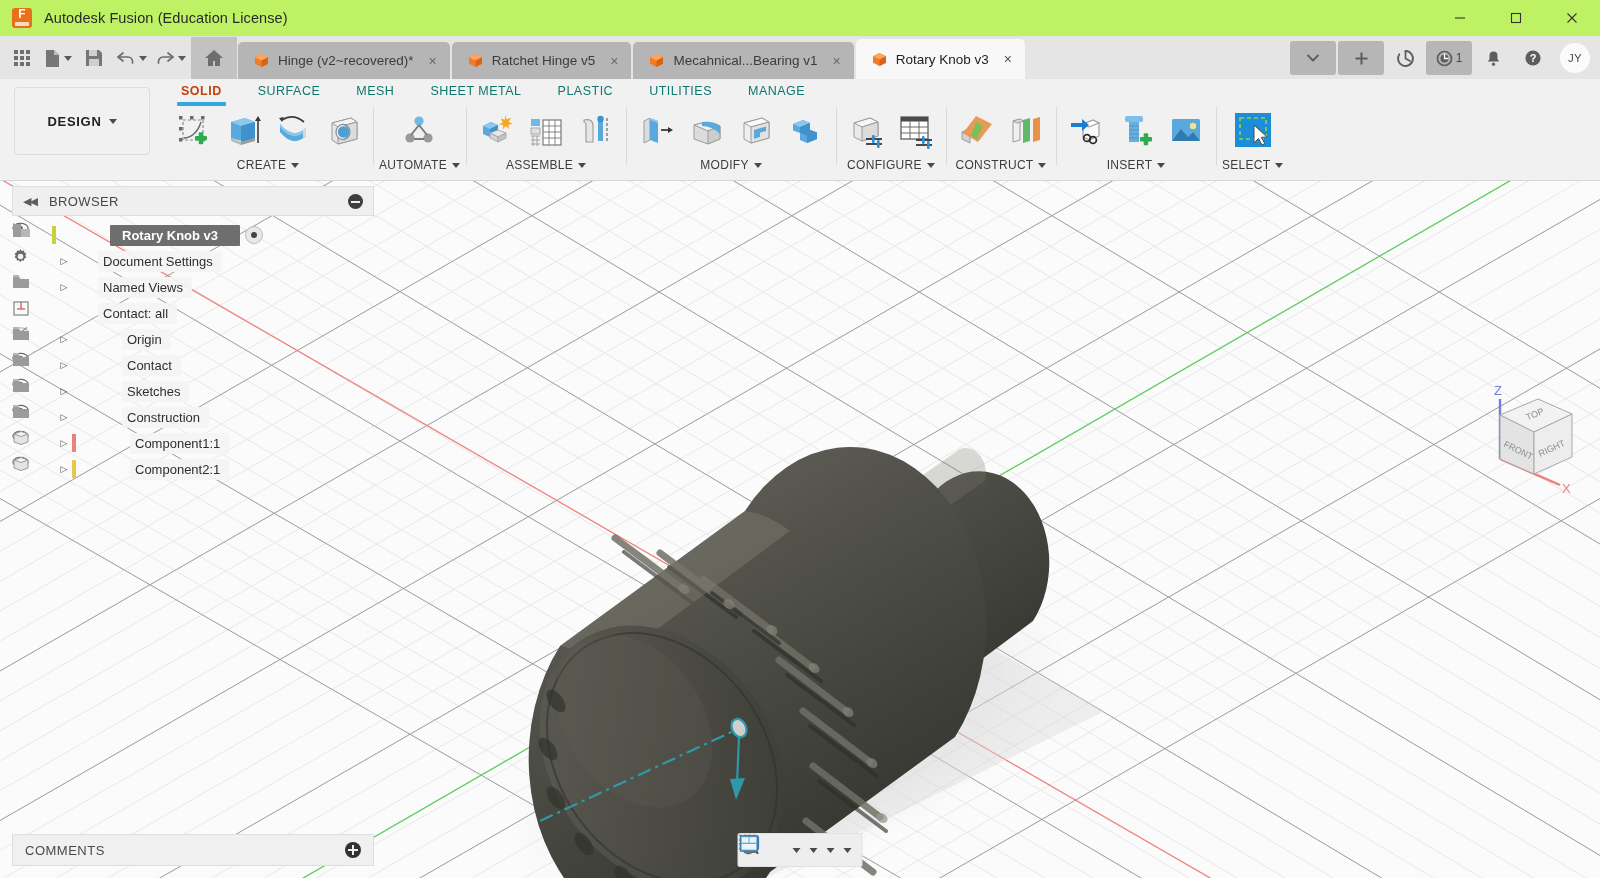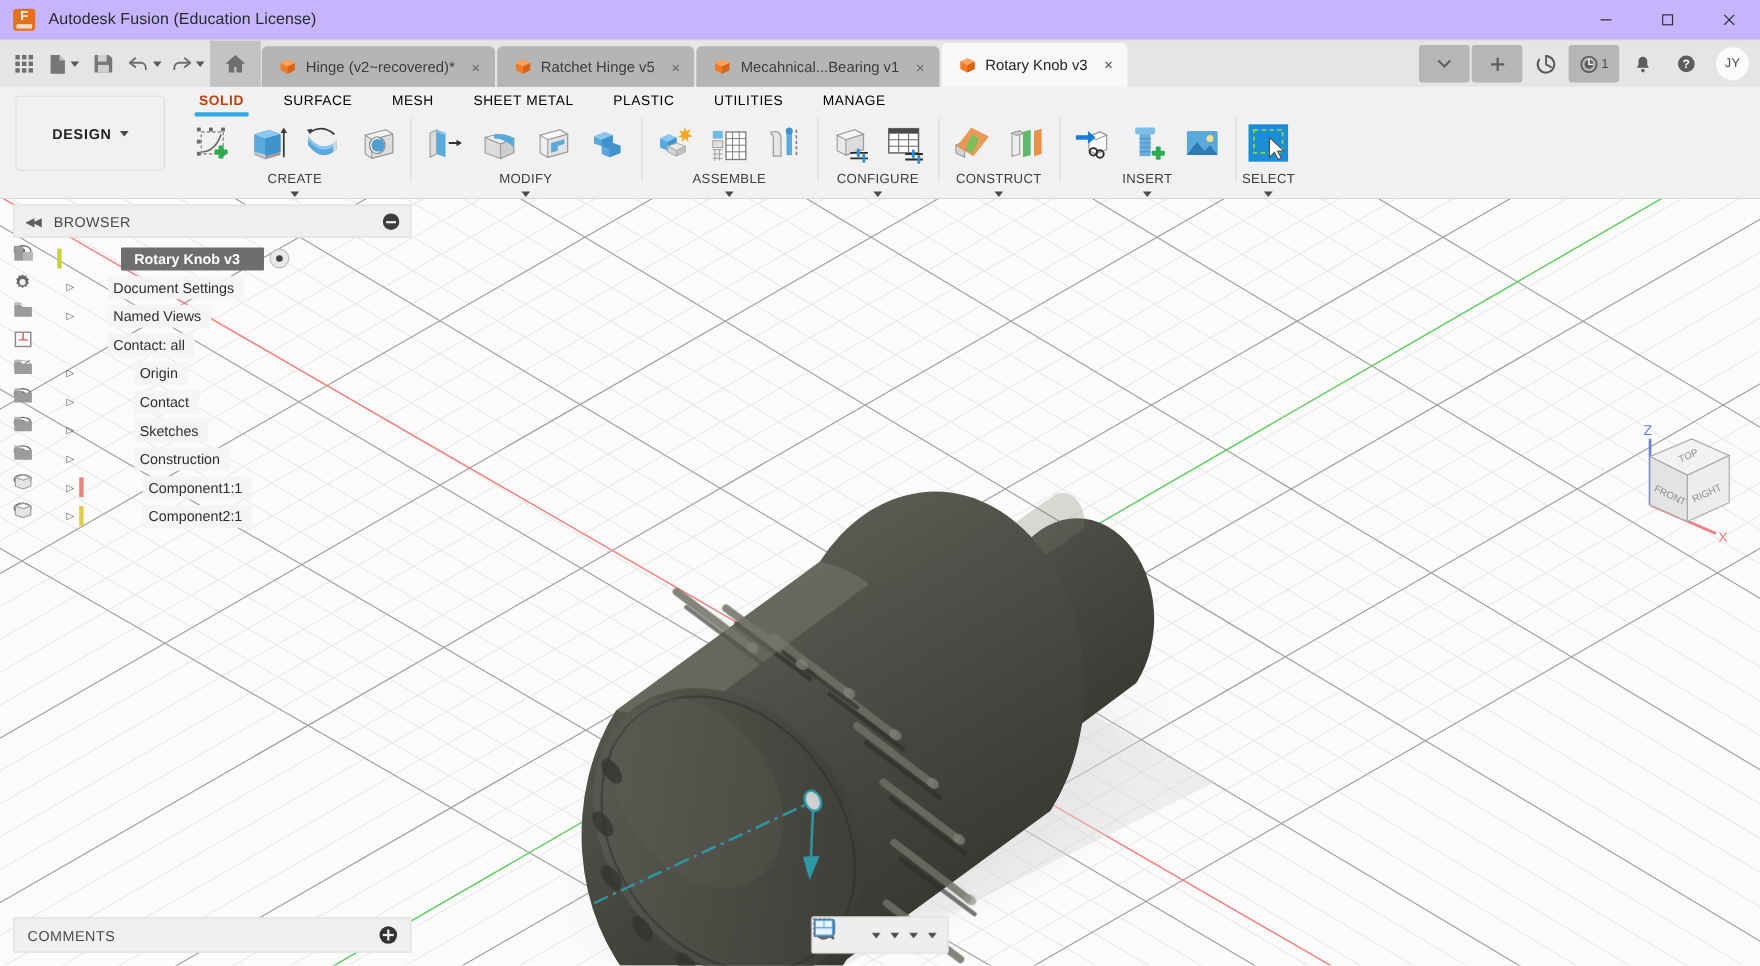--- a/index.html
+++ b/index.html
@@ -6,21 +6,21 @@
   html, body {
     width: 1600px; height: 878px;
     font-family: "Liberation Sans", sans-serif;
     overflow: hidden; background: #fff;
   }
   #app { position: relative; width: 1600px; height: 878px; }
 
   
   .titlebar {
     position: absolute; top: 0; left: 0; width: 1600px; height: 37px;
-    background: #c4b5fd; display: flex; align-items: center;
+    background: #bef264; display: flex; align-items: center;
     border-bottom: 1px solid #e2e2e2;
   }
   .title-logo {
     width: 20px; height: 20px; margin-left: 12px; border-radius: 3px;
     background: #e8701a; position: relative; flex: none;
   }
   .title-logo::before {
     content: "F"; position: absolute; left: 0; right: 0; top: -1px;
     text-align: center; color: #fff; font-size: 12px; font-weight: bold;
     font-family: "Liberation Sans", sans-serif;
@@ -93,21 +93,21 @@
   .design-box {
     position: absolute; left: 14px; top: 8px; width: 136px; height: 68px;
     border: 1px solid #dcdcdc; border-radius: 4px; background: #f1f1f1;
     display: flex; align-items: center; justify-content: center; gap: 7px;
   }
   .design-label { font-size: 13px; font-weight: bold; color: #222; letter-spacing: .7px; }
   .rb-tabs {
     position: absolute; left: 163px; top: 0; display: flex; align-items: center; height: 23px;
   }
   .rb-tab {
-    font-size: 12.5px; color: #000000; letter-spacing: .5px;
+    font-size: 12.5px; color: #0f766e; letter-spacing: .5px;
     padding: 0 18px; height: 23px; display: flex; align-items: center; position: relative;
   }
   .rb-tab.active { color: #c2410c; font-weight: bold; }
   .rb-tab.active::after {
     content: ""; position: absolute; left: 14px; right: 14px; bottom: -4px;
     height: 4px; background: #33a8e0; border-radius: 1px;
   }
   .rb-body {
     position: absolute; left: 163px; top: 24px; right: 0; height: 78px; display: flex;
   }
@@ -119,21 +119,21 @@
     content: ""; position: absolute; left: 0; top: 4px; bottom: 16px; width: 1px; background: #dadada;
   }
   .rb-icons { display: flex; align-items: flex-start; gap: 2px; height: 52px; padding-top: 3px; }
   .rb-icon {
     width: 48px; height: 48px; display: flex; align-items: center;
     justify-content: center; border-radius: 3px;
   }
   .rb-icon.sel-active { }
   .rb-grouplabel {
     font-size: 12px; color: #3c3c3c; letter-spacing: .3px;
-    display: flex; align-items: center; gap: 5px; height: 20px; flex-direction: column;
+    display: flex; align-items: center; gap: 5px; height: 20px;
   }
   .lbl-caret {
     width: 0; height: 0; border-left: 4px solid transparent;
     border-right: 4px solid transparent; border-top: 5px solid #4a4a4a;
   }
 
   
   .canvas {
     position: absolute; top: 181px; left: 0; width: 1600px; height: 697px;
     overflow: hidden; background: #fbfbfb;
@@ -456,59 +456,35 @@
               <path d="M15 19 a5.2 5.7 0 0 1 10 0 a5.2 5.7 0 0 0 -10 0 z" fill="#8cc8ee"></path>
             </svg>
           </div>
         </div>
         <div class="rb-grouplabel">
           <span>CREATE</span>
           <span class="lbl-caret"></span>
         </div>
       </div>
 
-
       <div class="rb-group">
         <div class="rb-icons">
           <div class="rb-icon">
             <svg width="40" height="40" viewBox="0 0 40 40">
-              <path d="M8 11 L14 8 L14 30 L8 33 Z" fill="#dcdcdc" stroke="#9b9b9b" stroke-width="1"></path>
-              <path d="M14 8 L22 11 L22 33 L14 30 Z" fill="#5aa9dd"></path>
-              <path d="M14 8 L22 11 L22 13 L14 10 Z" fill="#8cc8ee"></path>
-              <line x1="25" y1="20" x2="34" y2="20" stroke="#333" stroke-width="1.7"></line>
-              <path d="M37 20 l-5 -3 v6 z" fill="#333"></path>
-            </svg>
-          </div>
-          <div class="rb-icon">
-            <svg width="40" height="40" viewBox="0 0 40 40">
-              <path d="M8 15 L8 29 L22 34 L34 29 L34 16 Q22 10 8 15 Z" fill="#dcdcdc" stroke="#9b9b9b" stroke-width="1"></path>
-              <path d="M8 15 Q22 10 34 16 L22 21 Z" fill="#efefef" stroke="#9b9b9b" stroke-width="1"></path>
-              <path d="M22 21 L34 16 L34 29 L22 34 Z" fill="#cdcdcd" stroke="#9b9b9b" stroke-width="1"></path>
-              <path d="M16 12 Q28 11 34 16 L34 24 Q26 16 16 16 Z" fill="#5aa9dd"></path>
-            </svg>
-          </div>
-          <div class="rb-icon">
-            <svg width="40" height="40" viewBox="0 0 40 40">
-              <path d="M8 13 L26 8 L33 12 L33 28 L15 33 L8 29 Z" fill="#f0f0f0" stroke="#9b9b9b" stroke-width="1"></path>
-              <path d="M8 13 L26 8 L33 12 L15 17 Z" fill="#fafafa" stroke="#9b9b9b" stroke-width="1"></path>
-              <path d="M15 17 L33 12 L33 28 L15 33 Z" fill="#e2e2e2" stroke="#9b9b9b" stroke-width="1"></path>
-              <path d="M18 20 L30 16.5 L30 21 L24 22.8 L24 27 L18 28.8 Z" fill="#5aa9dd"></path>
-            </svg>
-          </div>
-          <div class="rb-icon">
-            <svg width="40" height="40" viewBox="0 0 40 40">
-              <path d="M7 14 L17 10 L24 13 L24 20 L31 22.5 L31 29 L21 33 L14 30 L14 23 L7 20.5 Z" fill="#5aa9dd"></path>
-              <path d="M7 14 L17 10 L24 13 L14 17 Z" fill="#8cc8ee"></path>
-              <path d="M14 23 L24 19.5 L31 22.5 L21 26 Z" fill="#8cc8ee"></path>
-              <path d="M14 17 L24 13 L24 20 L31 22.5 L31 29 L21 33 L21 26 L14 23 Z" fill="#3f92cb"></path>
+              <circle cx="20" cy="11" r="4.6" fill="#6fb9e2"></circle>
+              <circle cx="11" cy="28" r="4.6" fill="#9a9a9a"></circle>
+              <circle cx="29" cy="28" r="4.6" fill="#9a9a9a"></circle>
+              <line x1="20" y1="15" x2="12" y2="25" stroke="#7b7b7b" stroke-width="2"></line>
+              <line x1="20" y1="15" x2="28" y2="25" stroke="#7b7b7b" stroke-width="2"></line>
+              <line x1="15" y1="29" x2="25" y2="29" stroke="#7b7b7b" stroke-width="2"></line>
             </svg>
           </div>
         </div>
         <div class="rb-grouplabel">
-          <span>MODIFY</span>
+          <span>AUTOMATE</span>
           <span class="lbl-caret"></span>
         </div>
       </div>
 
       <div class="rb-group">
         <div class="rb-icons">
           <div class="rb-icon">
             <svg width="40" height="40" viewBox="0 0 40 40">
               <path d="M7 16 L15 12 L22 15 L22 23 L14 27 L7 24 Z" fill="#5aa9dd"></path>
               <path d="M7 16 L15 12 L22 15 L14 19 Z" fill="#8cc8ee"></path>
@@ -533,20 +509,62 @@
             <svg width="40" height="40" viewBox="0 0 40 40">
               <path d="M8 10 Q17 8 17 16 L17 32 L10 32 L10 16 Q10 12 8 12 Z" fill="#e6e6e6" stroke="#9b9b9b" stroke-width="1.1"></path>
               <rect x="22" y="9" width="5" height="22" fill="#5aa9dd"></rect>
               <circle cx="24.5" cy="9" r="3.2" fill="#3f92cb"></circle>
               <line x1="31" y1="8" x2="31" y2="33" stroke="#7b7b7b" stroke-width="1.4" stroke-dasharray="3 2"></line>
             </svg>
           </div>
         </div>
         <div class="rb-grouplabel">
           <span>ASSEMBLE</span>
+          <span class="lbl-caret"></span>
+        </div>
+      </div>
+
+      <div class="rb-group">
+        <div class="rb-icons">
+          <div class="rb-icon">
+            <svg width="40" height="40" viewBox="0 0 40 40">
+              <path d="M8 11 L14 8 L14 30 L8 33 Z" fill="#dcdcdc" stroke="#9b9b9b" stroke-width="1"></path>
+              <path d="M14 8 L22 11 L22 33 L14 30 Z" fill="#5aa9dd"></path>
+              <path d="M14 8 L22 11 L22 13 L14 10 Z" fill="#8cc8ee"></path>
+              <line x1="25" y1="20" x2="34" y2="20" stroke="#333" stroke-width="1.7"></line>
+              <path d="M37 20 l-5 -3 v6 z" fill="#333"></path>
+            </svg>
+          </div>
+          <div class="rb-icon">
+            <svg width="40" height="40" viewBox="0 0 40 40">
+              <path d="M8 15 L8 29 L22 34 L34 29 L34 16 Q22 10 8 15 Z" fill="#dcdcdc" stroke="#9b9b9b" stroke-width="1"></path>
+              <path d="M8 15 Q22 10 34 16 L22 21 Z" fill="#efefef" stroke="#9b9b9b" stroke-width="1"></path>
+              <path d="M22 21 L34 16 L34 29 L22 34 Z" fill="#cdcdcd" stroke="#9b9b9b" stroke-width="1"></path>
+              <path d="M16 12 Q28 11 34 16 L34 24 Q26 16 16 16 Z" fill="#5aa9dd"></path>
+            </svg>
+          </div>
+          <div class="rb-icon">
+            <svg width="40" height="40" viewBox="0 0 40 40">
+              <path d="M8 13 L26 8 L33 12 L33 28 L15 33 L8 29 Z" fill="#f0f0f0" stroke="#9b9b9b" stroke-width="1"></path>
+              <path d="M8 13 L26 8 L33 12 L15 17 Z" fill="#fafafa" stroke="#9b9b9b" stroke-width="1"></path>
+              <path d="M15 17 L33 12 L33 28 L15 33 Z" fill="#e2e2e2" stroke="#9b9b9b" stroke-width="1"></path>
+              <path d="M18 20 L30 16.5 L30 21 L24 22.8 L24 27 L18 28.8 Z" fill="#5aa9dd"></path>
+            </svg>
+          </div>
+          <div class="rb-icon">
+            <svg width="40" height="40" viewBox="0 0 40 40">
+              <path d="M7 14 L17 10 L24 13 L24 20 L31 22.5 L31 29 L21 33 L14 30 L14 23 L7 20.5 Z" fill="#5aa9dd"></path>
+              <path d="M7 14 L17 10 L24 13 L14 17 Z" fill="#8cc8ee"></path>
+              <path d="M14 23 L24 19.5 L31 22.5 L21 26 Z" fill="#8cc8ee"></path>
+              <path d="M14 17 L24 13 L24 20 L31 22.5 L31 29 L21 33 L21 26 L14 23 Z" fill="#3f92cb"></path>
+            </svg>
+          </div>
+        </div>
+        <div class="rb-grouplabel">
+          <span>MODIFY</span>
           <span class="lbl-caret"></span>
         </div>
       </div>
 
       <div class="rb-group">
         <div class="rb-icons">
           <div class="rb-icon">
             <svg width="40" height="40" viewBox="0 0 40 40">
               <path d="M8 13 L24 8 L32 12 L32 26 L16 31 L8 27 Z" fill="#eaeaea" stroke="#9b9b9b" stroke-width="1"></path>
               <path d="M8 13 L24 8 L32 12 L16 17 Z" fill="#f7f7f7" stroke="#9b9b9b" stroke-width="1"></path>

